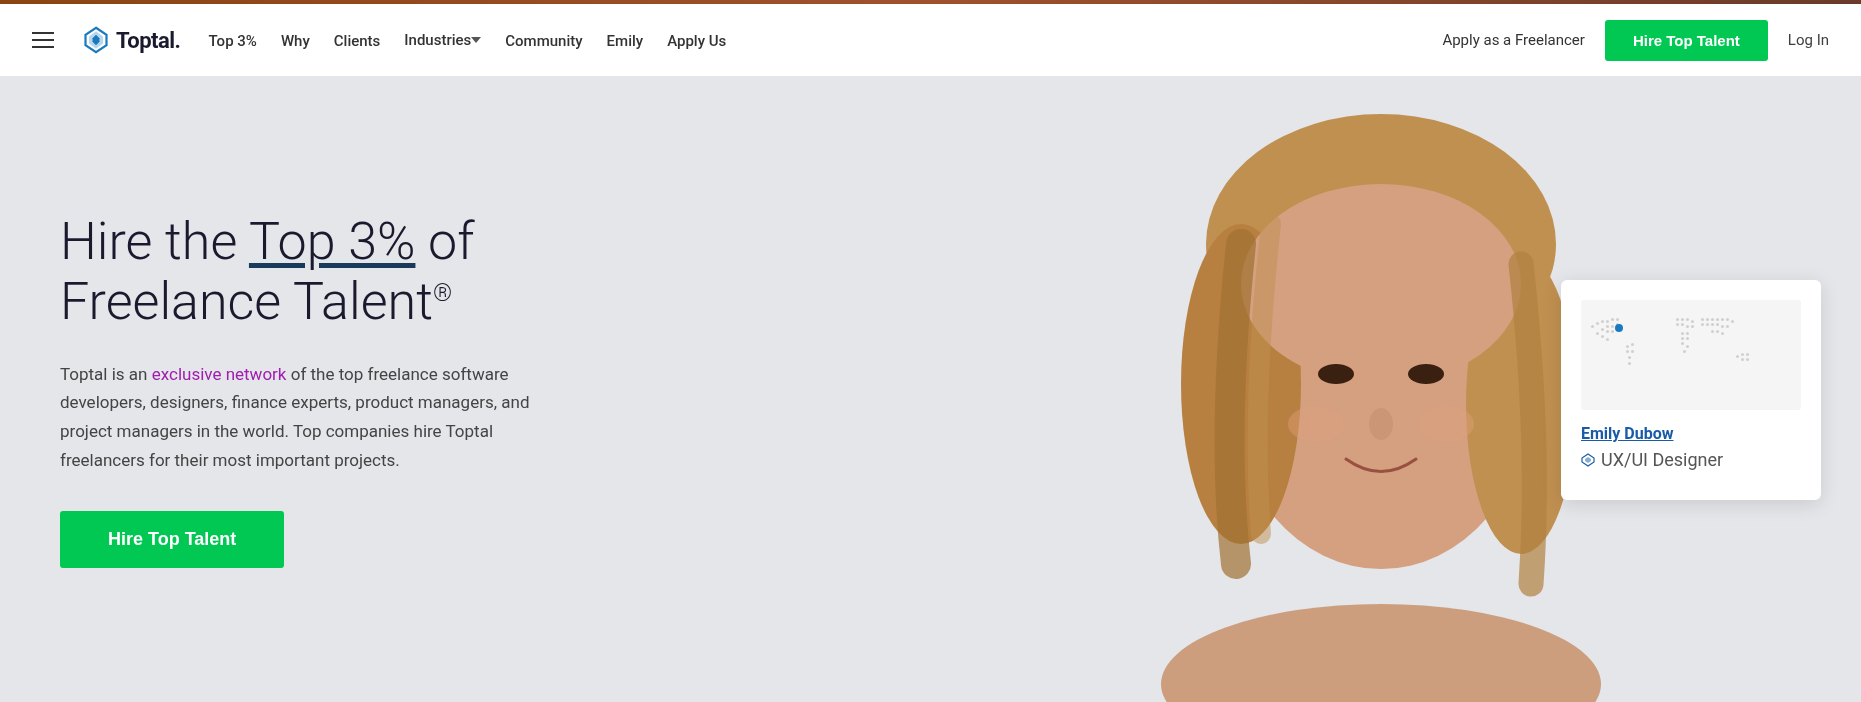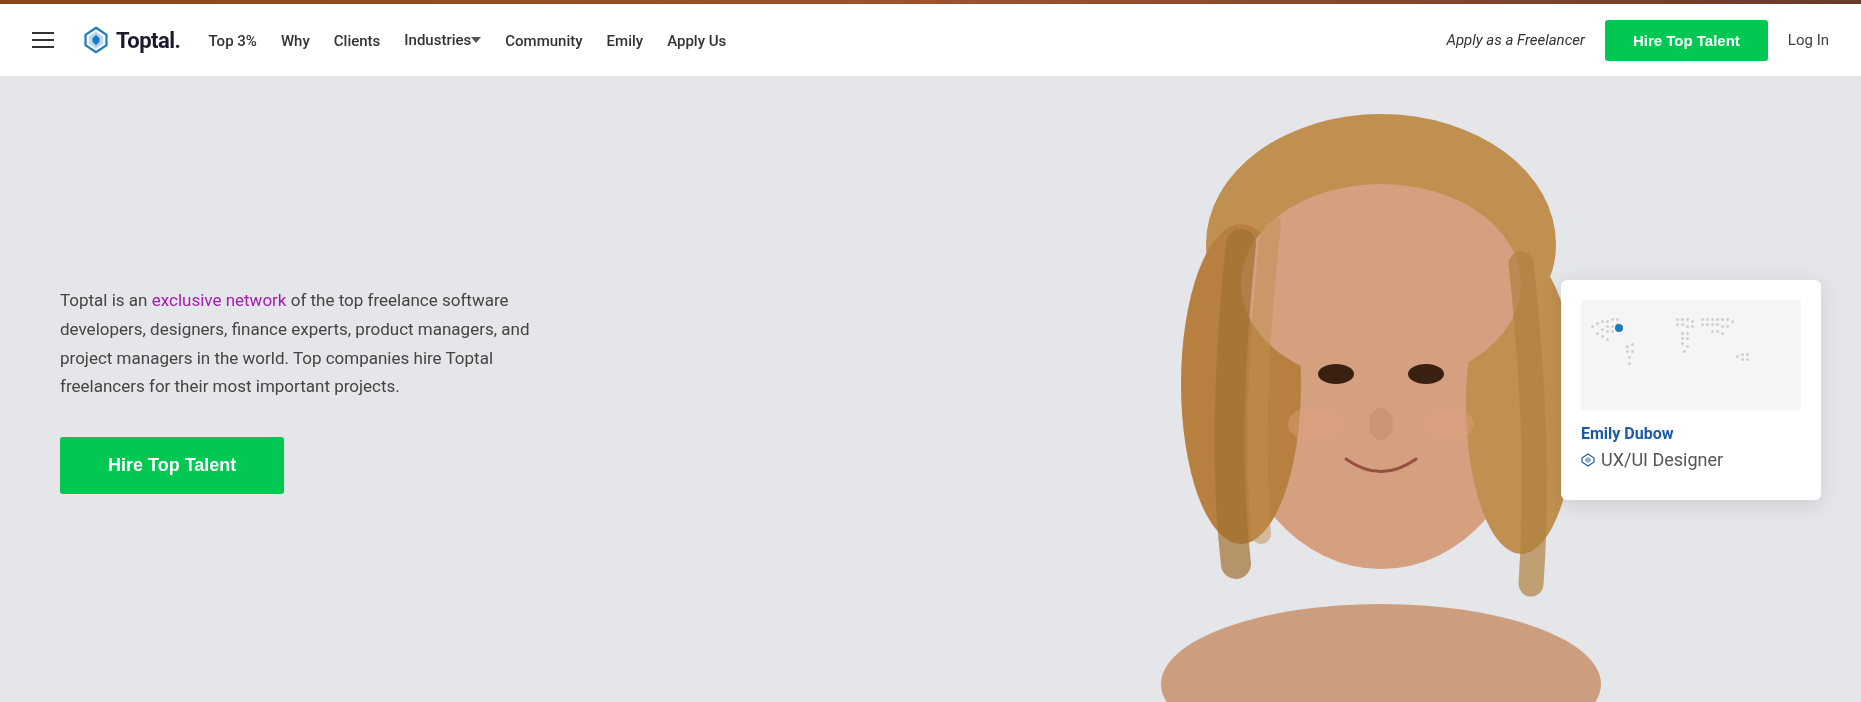--- a/index.html
+++ b/index.html
@@ -80,21 +80,20 @@
 
     .nav-right {
       display: flex;
       align-items: center;
       gap: 20px;
     }
     .apply-link {
       text-decoration: none;
       color: #333;
       font-size: 15px;
-      font-style: italic;
     }
     .hire-btn {
       background: #00c853;
       color: #fff;
       border: none;
       padding: 12px 28px;
       border-radius: 3px;
       font-size: 15px;
       font-weight: 700;
       cursor: pointer;
@@ -190,20 +189,21 @@
       border-radius: 3px;
       margin-bottom: 14px;
       position: relative;
       overflow: hidden;
     }
     .card-name {
       font-size: 16px;
       font-weight: 700;
       color: #1a5ba8;
       margin-bottom: 6px;
+      text-decoration: underline;
     }
     .card-role {
       display: flex;
       align-items: center;
       gap: 6px;
       margin-bottom: 10px;
     }
     .card-role-text {
       font-size: 18px;
       color: #555;
@@ -277,20 +277,25 @@
 
   <div class="nav-right">
     <a href="#" class="apply-link">Apply as a Freelancer</a>
     <button class="hire-btn">Hire Top Talent</button>
     <a href="#" class="login-link">Log In</a>
   </div>
 </nav>
 
 <section class="hero">
   <div class="hero-content">
+    <h1 class="hero-title">
+      <span>Hire the </span><span class="underline">Top 3%</span><span> of</span>
+      <br>
+      <span>Freelance Talent</span><sup>®</sup>
+    </h1>
 
     <p class="hero-description">
       <span>Toptal is an </span><span class="highlight">exclusive network</span><span> of the top freelance software developers, designers, finance experts, product managers, and project managers in the world. Top companies hire Toptal freelancers for their most important projects.</span>
     </p>
 
     <button class="hero-cta">Hire Top Talent</button>
   </div>
 
   <div class="hero-image-area">
 

